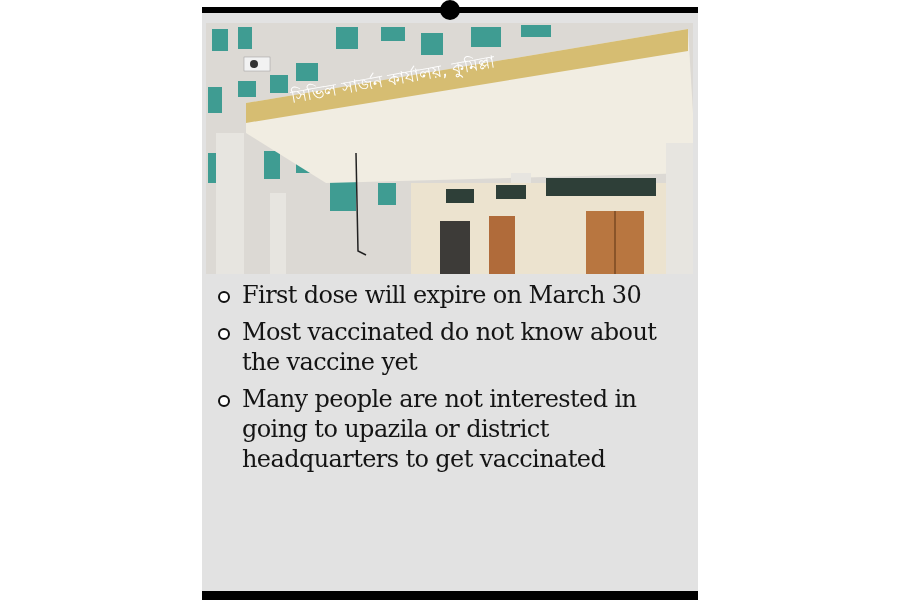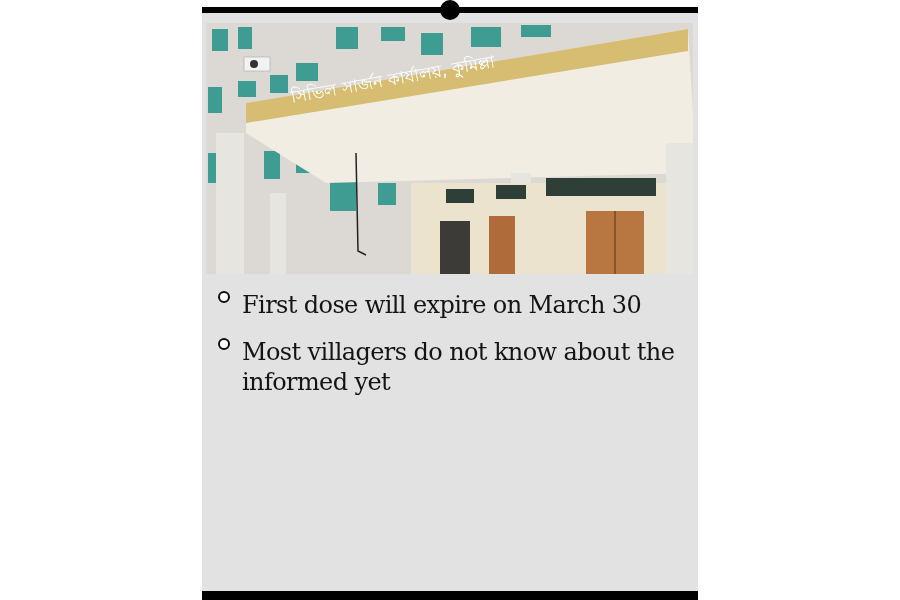--- a/index.html
+++ b/index.html
@@ -6,21 +6,21 @@
   body { width:900px; height:600px; background:#ffffff; position:relative; overflow:hidden; font-family:"DejaVu Serif", serif; }
   .panel { position:absolute; left:202px; top:0; width:496px; height:600px; background:#e2e2e2; }
   .top-white { position:absolute; left:202px; top:0; width:496px; height:7px; background:#ffffff; }
   .top-rule { position:absolute; left:202px; top:7px; width:496px; height:6px; background:#000; }
   .top-dot { position:absolute; left:440px; top:0px; width:20px; height:20px; border-radius:50%; background:#000; }
   .photo { position:absolute; left:206px; top:23px; width:487px; height:251px; overflow:hidden; background:#d9d6d0; }
   .bottom-rule { position:absolute; left:202px; top:591px; width:496px; height:9px; background:#000; }
   .bullets { position:absolute; left:218px; top:280px; width:470px; margin:0; padding:0; list-style:none; }
   .bullet { display:flex; align-items:flex-start; margin-bottom:7px; }
   .bullet-mark { width:12px; height:12px; border:2.5px solid #111; border-radius:50%; box-sizing:border-box; margin-top:11px; margin-right:12px; flex:0 0 auto; background:#fff; border-right-color:#111; }
-  .bullet-text { font-size:24px; line-height:30px; color:#141414; font-family:"DejaVu Serif", serif; letter-spacing:-0.6px;margin-top:10px; }
+  .bullet-text { font-size:24px; line-height:30px; color:#141414; font-family:"DejaVu Serif", serif; letter-spacing:-0.6px; }
 </style>
 </head>
 <body>
 
 <div class="panel"></div>
 <div class="top-white"></div>
 <div class="top-rule"></div>
 <div class="top-dot"></div>
 
 <div class="photo">
@@ -73,17 +73,21 @@
   </svg>
 </div>
 
 <ul class="bullets">
   <li class="bullet">
     <span class="bullet-mark"></span>
     <span class="bullet-text">First dose will expire on March 30</span>
   </li>
   <li class="bullet">
     <span class="bullet-mark"></span>
-    <span class="bullet-text">Most villagers do not know about the informed yet</span>
+    <span class="bullet-text">Most vaccinated do not know about the vaccine yet</span>
+  </li>
+  <li class="bullet">
+    <span class="bullet-mark"></span>
+    <span class="bullet-text">Many people are not interested in going to upazila or district headquarters to get vaccinated</span>
   </li>
 </ul>
 
 <div class="bottom-rule"></div>
 
 </body></html>

